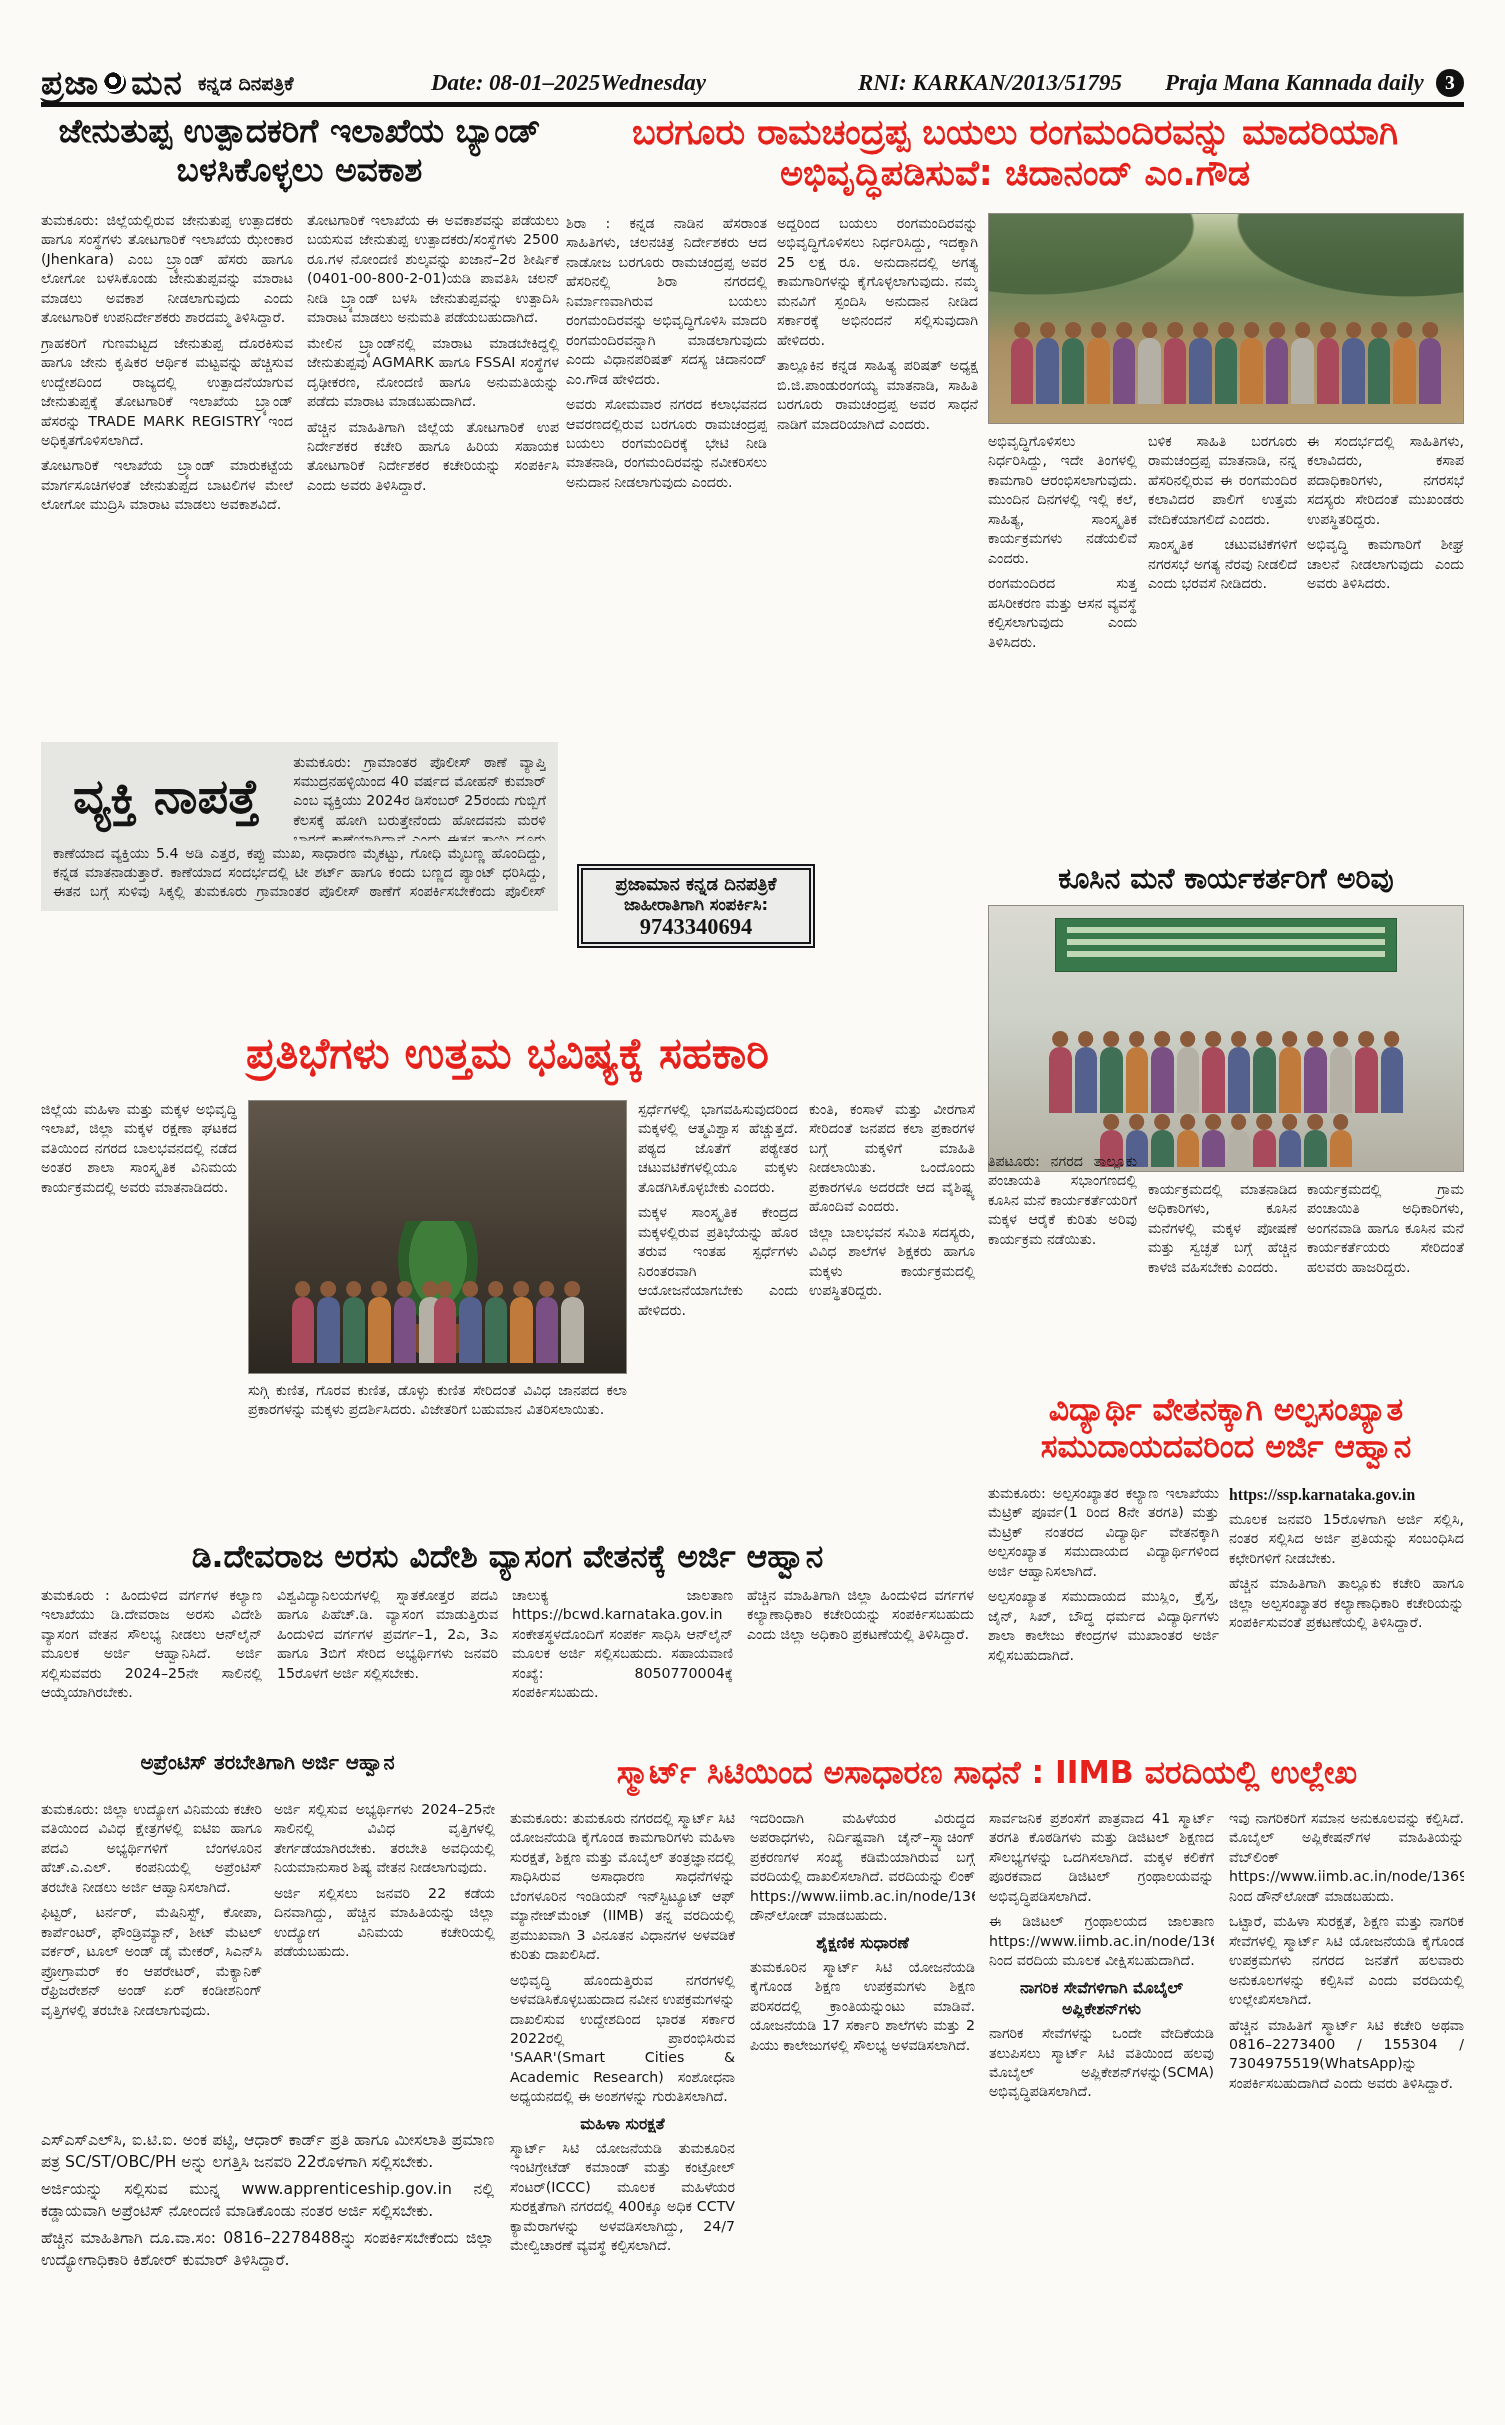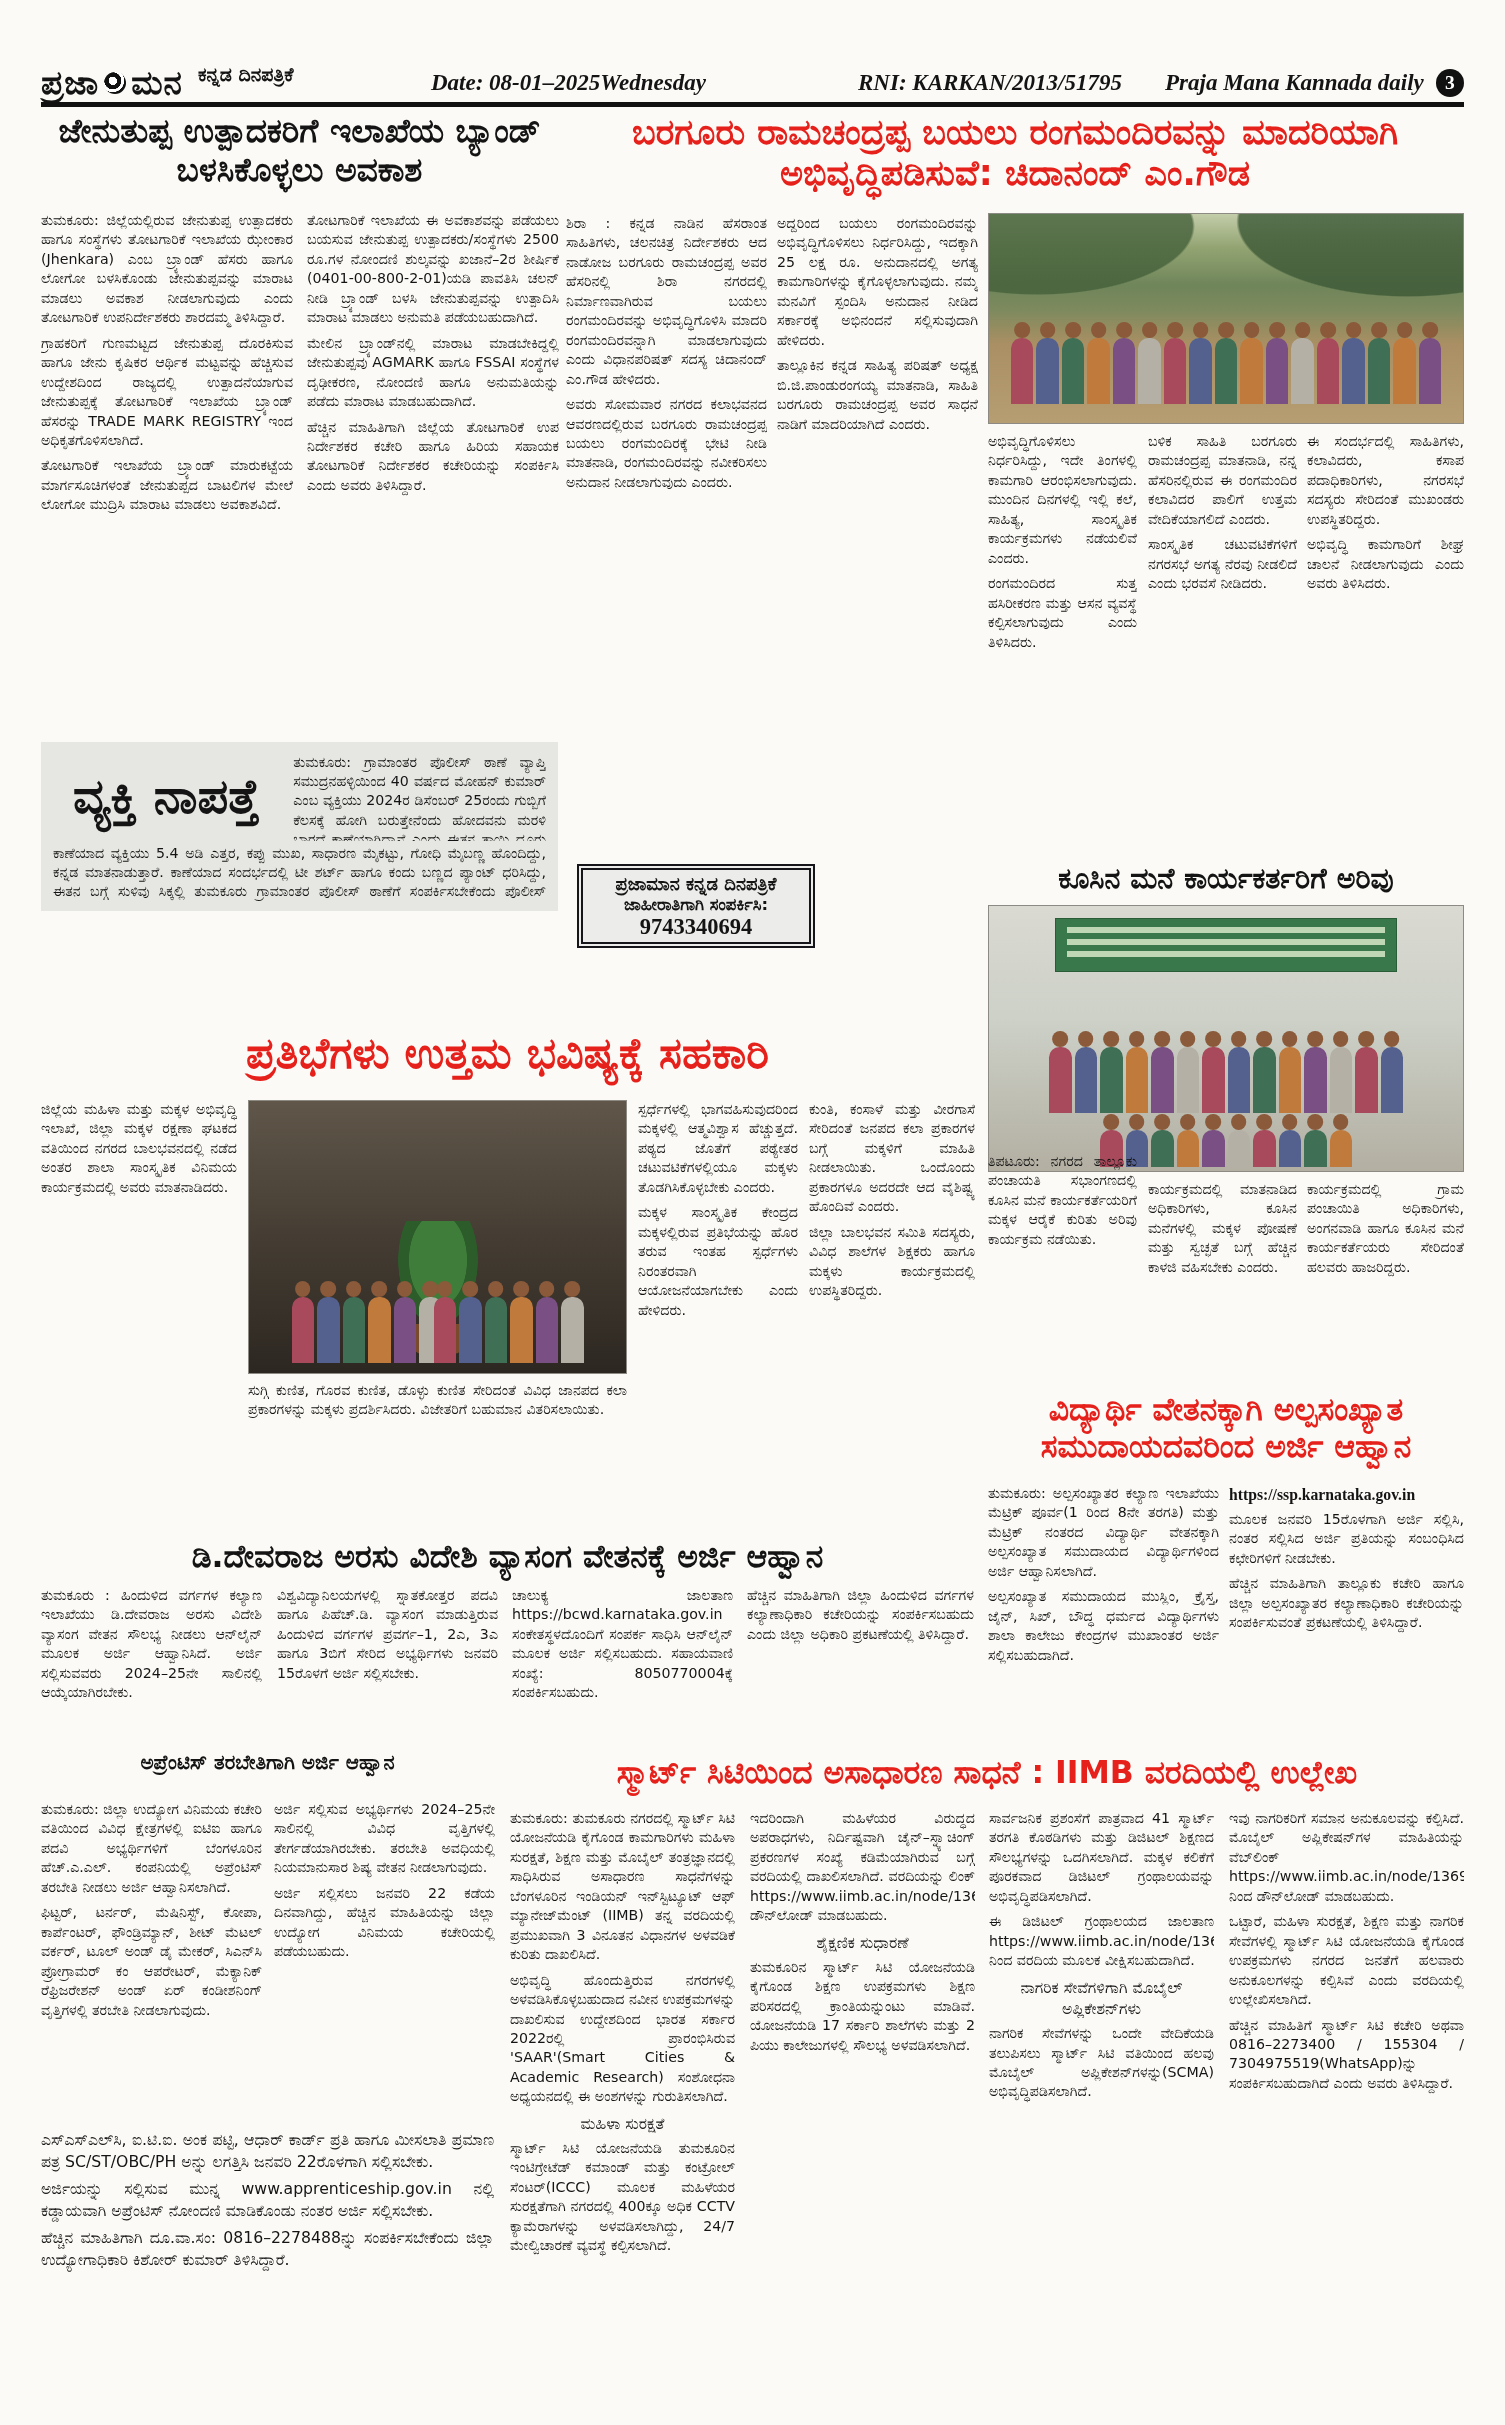--- a/index.html
+++ b/index.html
@@ -10,40 +10,40 @@
     margin: 0 auto;
     background: #fbfaf6;
     font-family: "DejaVu Sans", sans-serif;
     color: #141414;
     overflow: hidden;
   }
   .abs { position: absolute; }
 
   
   .masthead { left:41px; top:66px; width:1423px; height:34px; display:flex; align-items:center; }
-  .logo { display:flex; align-items:flex-start; gap:5px; }
+  .logo { display:flex; align-items:center; gap:5px; }
   .logo .big { font-size:33px; font-weight:bold; letter-spacing:0.7px; }
   .emblem { width:22.5px; height:22.5px; border-radius:50%;
     background: radial-gradient(circle at 40% 40%, #fff 0 22%, #111 23% 45%, #fff 46% 60%, #111 61% 100%);
     align-self:center; }
   .logo .sub { font-size:19px; font-weight:bold; margin-left:10.5px; }
   .mast-mid { font-family:"Liberation Serif", serif; font-weight:bold; font-size:23px;font-style:italic; }
   .page-badge { width:28.5px; height:28.5px; border-radius:50%; background:#111; color:#fff;
     display:flex; align-items:center; justify-content:center;
     font-family:"Liberation Serif", serif; font-weight:bold; font-size:19.5px; }
   .mast-rule { left:41px; top:102px; width:1423px; height:4.5px; background:#111; }
 
   
   .hl { font-weight:bold; text-align:center; line-height:1.18; }
   .hl.red { color:#e6201a; }
 
   
   .bt { font-size:14.2px; line-height:1.37; text-align:justify; overflow:hidden; }
   .bt p { margin-bottom:6px; }
-  .subhead { font-weight:normal; text-align:center; font-size:15.7px; margin:4.5px 0 4.5px; }
+  .subhead { font-weight:bold; text-align:center; font-size:15.7px; margin:4.5px 0 4.5px; }
   .urlline { font-weight:bold; font-size:15.7px; margin-bottom:4.5px; font-family:"Liberation Serif", serif; }
 
   
   .graybox { background:#e6e6e2; padding:10.5px 12px; }
   .graybox .row { display:flex; gap:13.5px; }
   .graybox .title { flex:0 0 46%; font-size:48px; font-weight:bold; display:flex;
     align-items:center; justify-content:center; line-height:1.05; }
 
   
   .adbox { background:#ececе8; background:#ececea; border:6px double #15151a;

